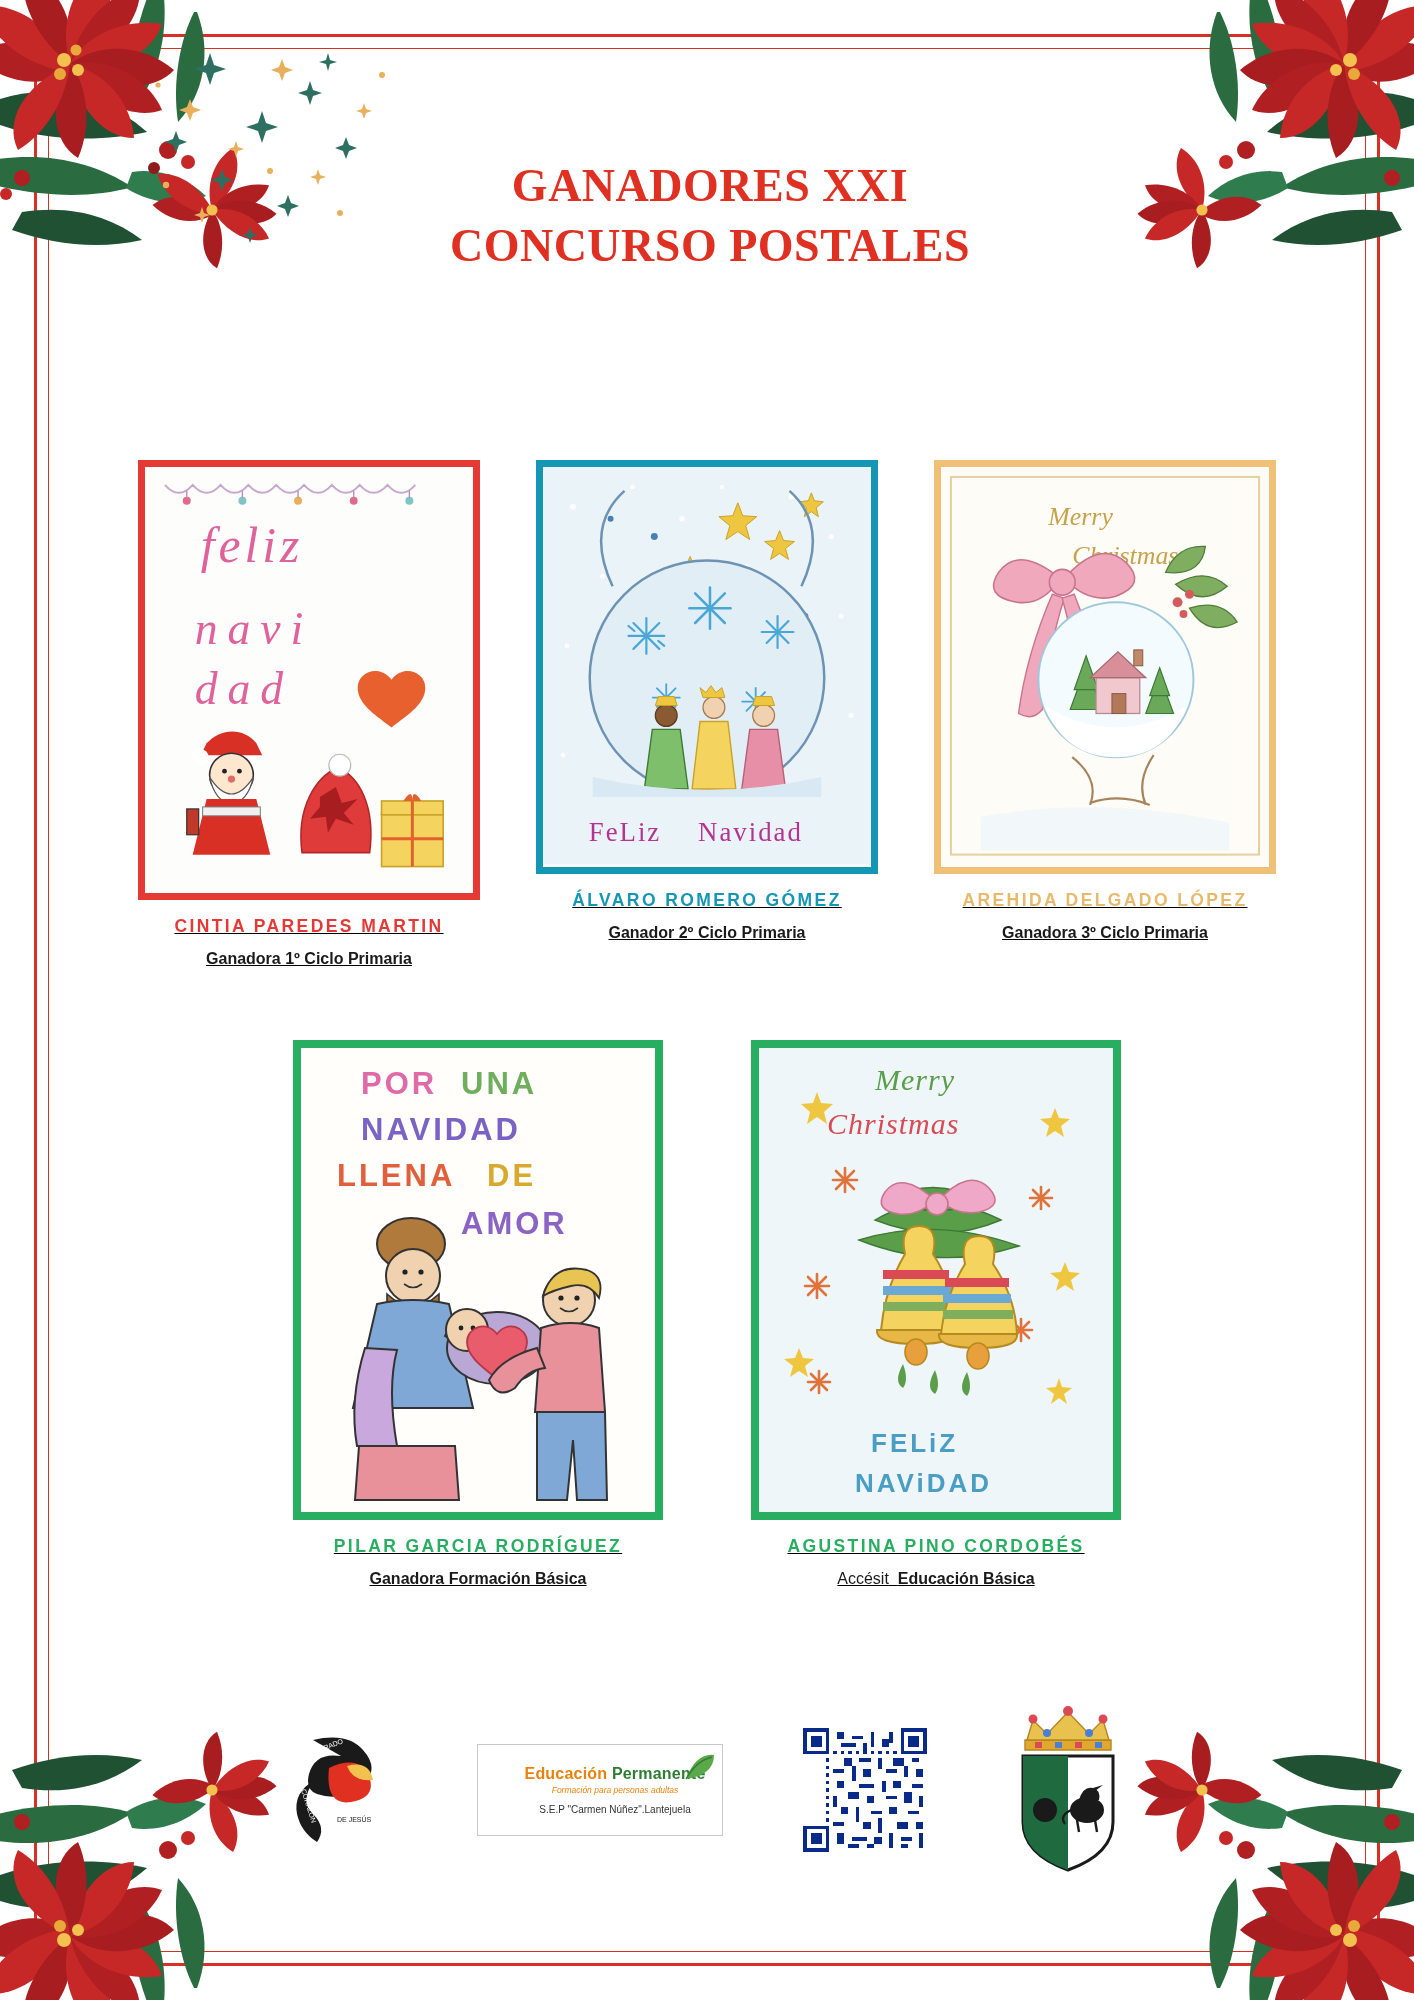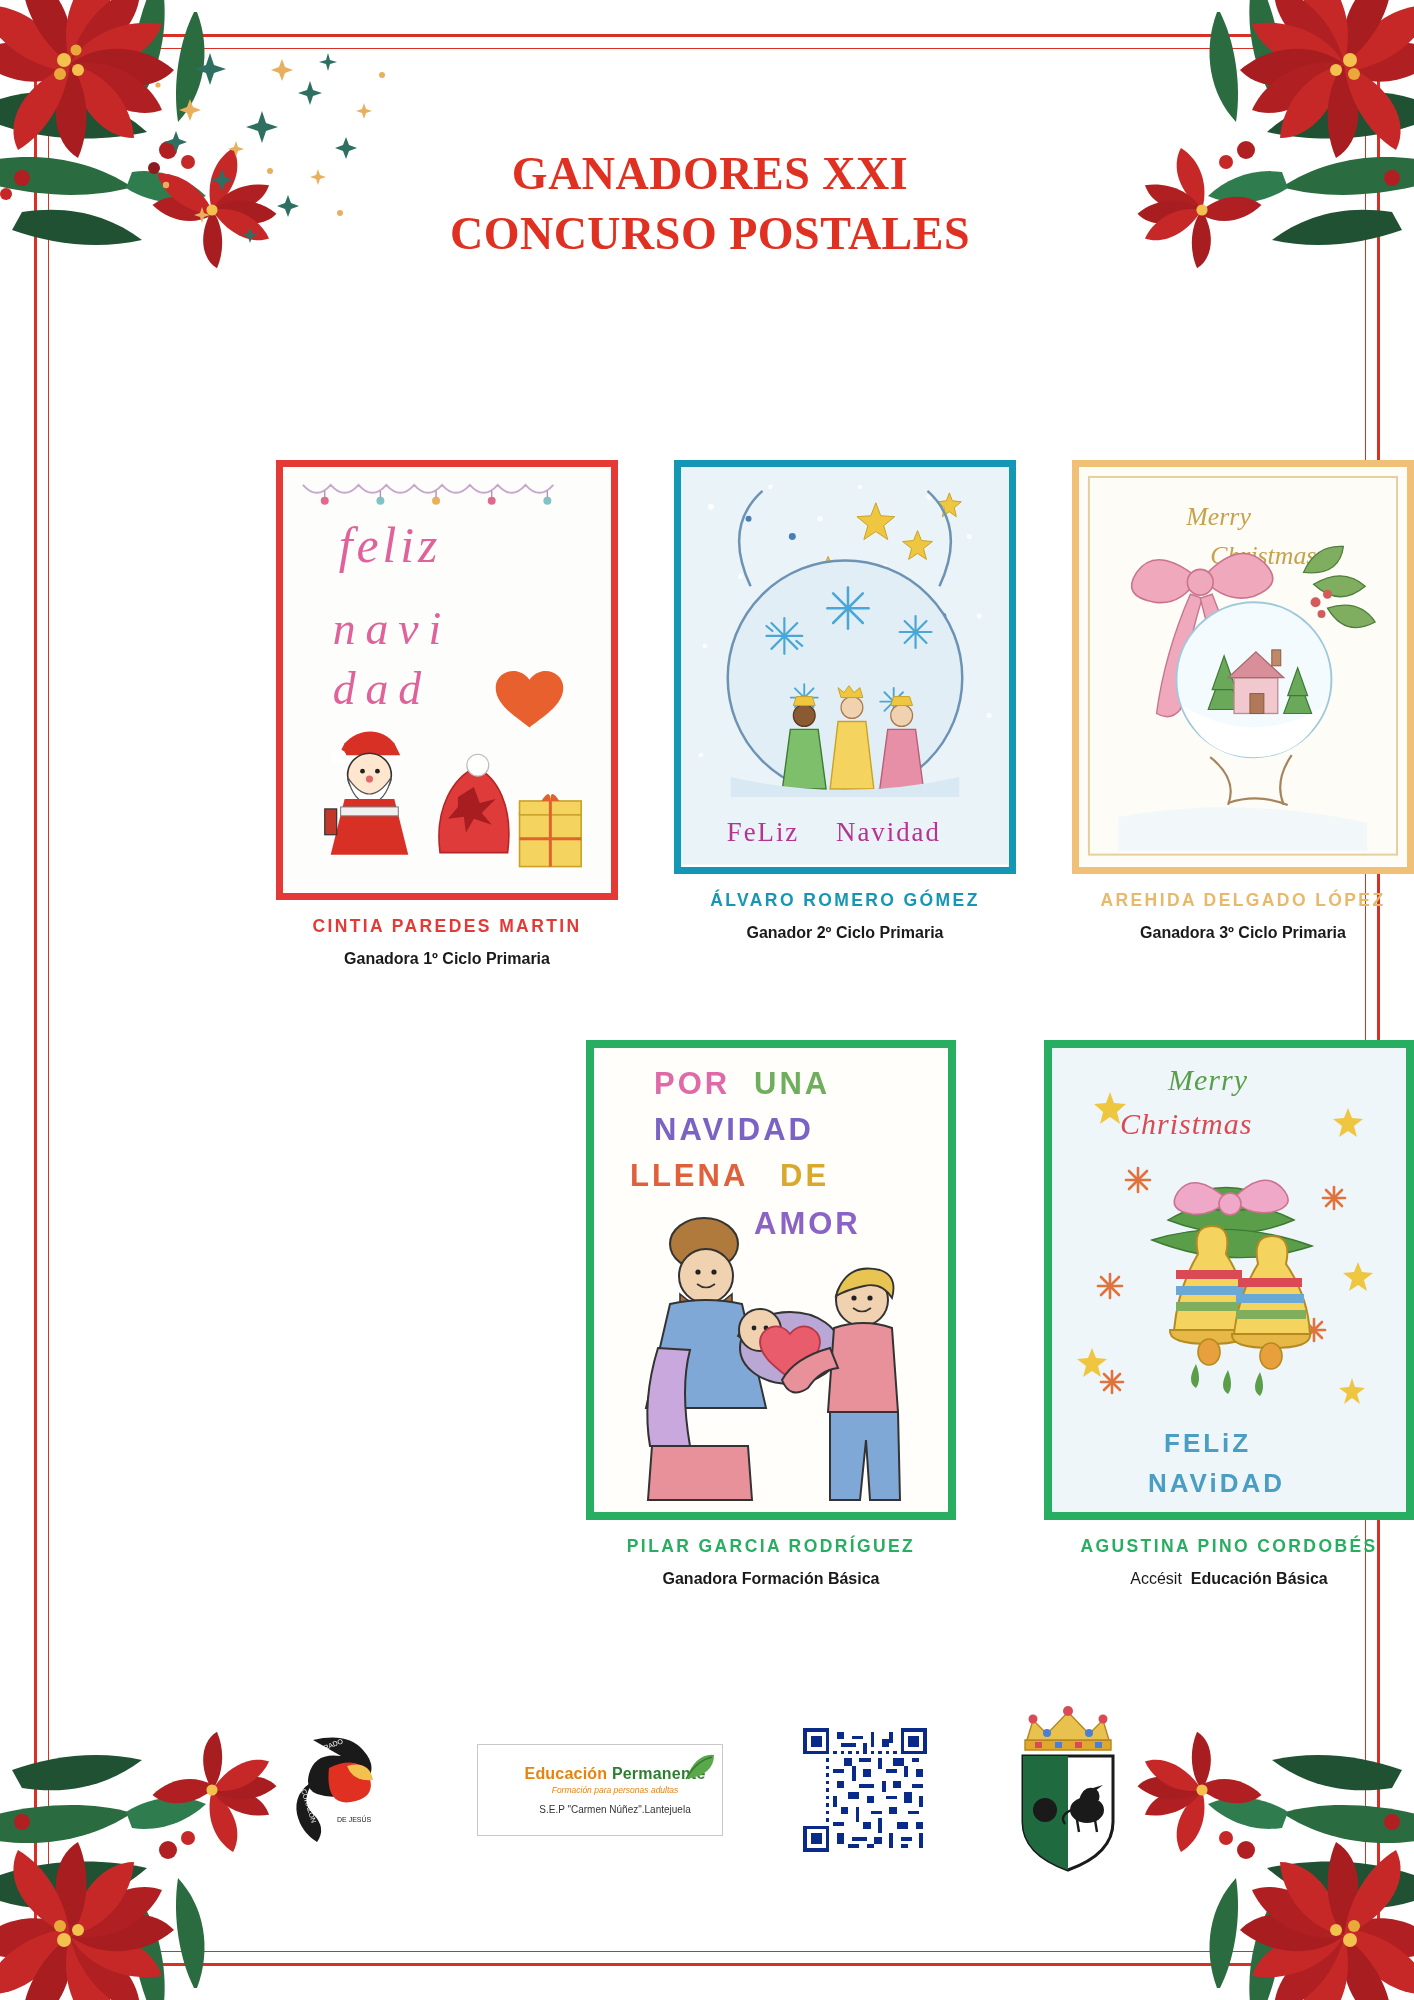--- a/index.html
+++ b/index.html
@@ -51,38 +51,39 @@
     top: 45px;
     width: 260px;
     height: 215px;
     pointer-events: none;
   }
 
   
   .title {
     position: absolute;
     left: 260px;
-    top: 144px;
+    top: 156px;
     width: 900px;
     text-align: center;
     color: #e03021;
     font-family: "Liberation Serif", serif;
     font-weight: bold;
     font-size: 46px;
     line-height: 1.30;
     letter-spacing: 0.5px;
   }
   .title .line { display: block; white-space: nowrap; }
 
   
   .row {
     position: absolute;
     display: flex;
-    justify-content: flex-end;
+    justify-content: center;
     gap: 56px;
+    text-decoration: underline;
   }
   .row-1 { left: 0; top: 460px; width: 1414px; }
   .row-2 { left: 0; top: 1040px; width: 1414px; }
 
   .card { width: 342px; }
   .card.wide { width: 370px; }
 
   .card-art {
     width: 100%;
     box-sizing: border-box;

